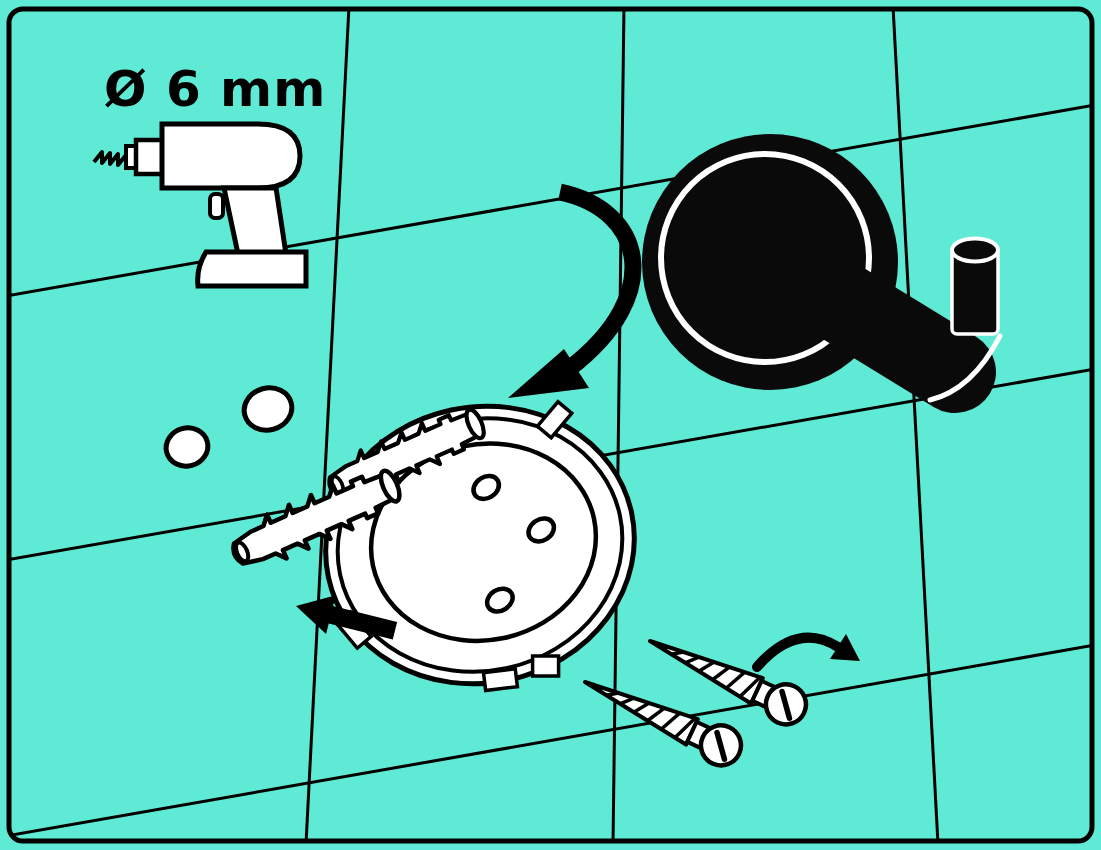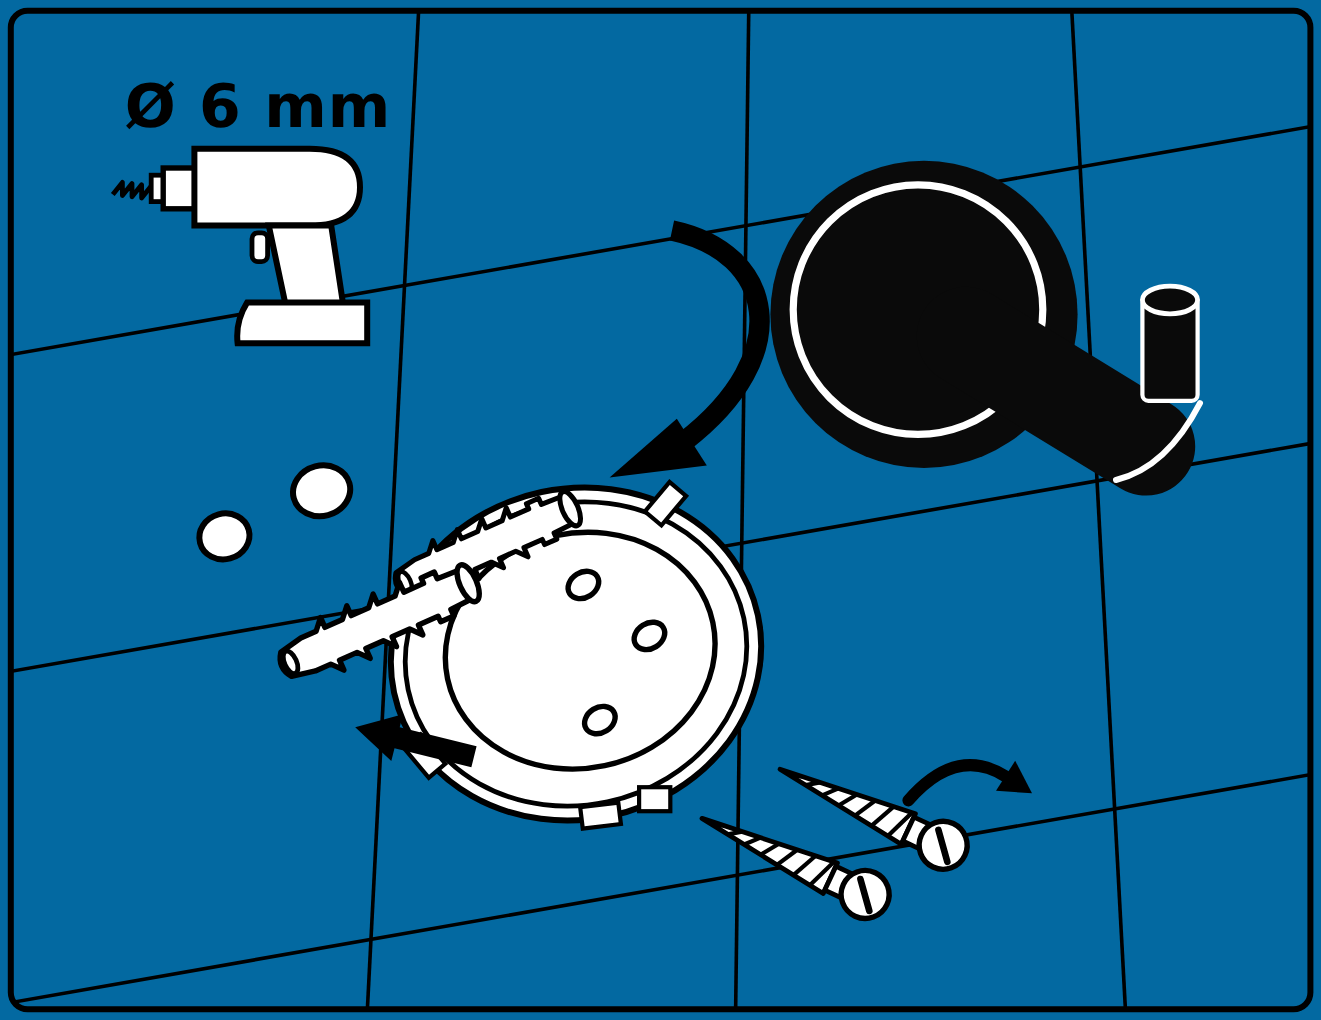--- a/index.html
+++ b/index.html
@@ -5,21 +5,21 @@
   html, body {
     margin: 0;
     padding: 0;
     background: #ffffff;
     font-family: "DejaVu Sans", sans-serif;
   }
   .stage {
     position: relative;
     width: 1101px;
     height: 850px;
-    background: #0369a1;
+    background: #5eead4;
     overflow: hidden;
   }
   .stage svg {
     position: absolute;
     inset: 0;
     display: block;
   }
   .diam-label {
     font-family: "DejaVu Sans", sans-serif;
     font-weight: 700;

